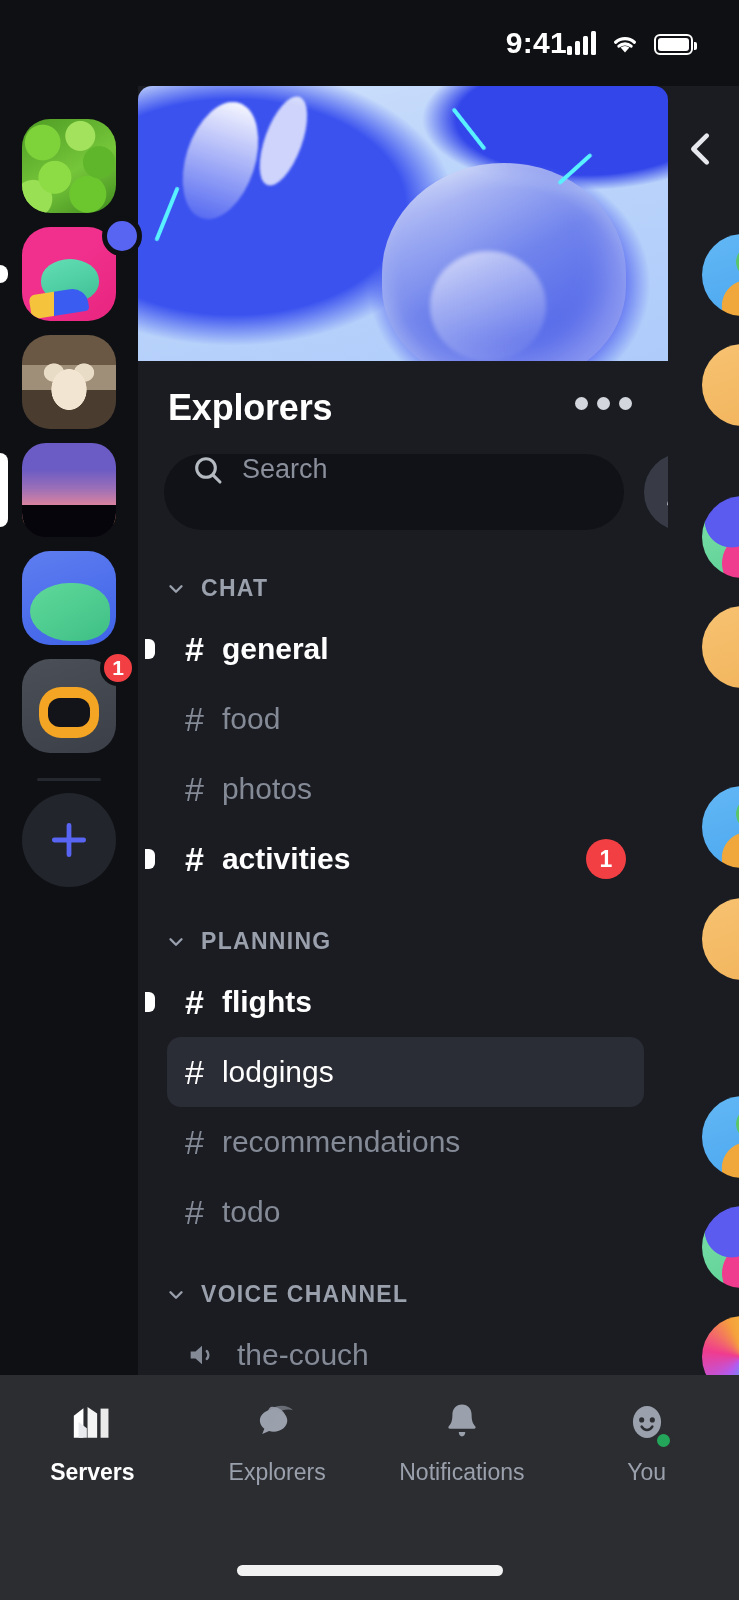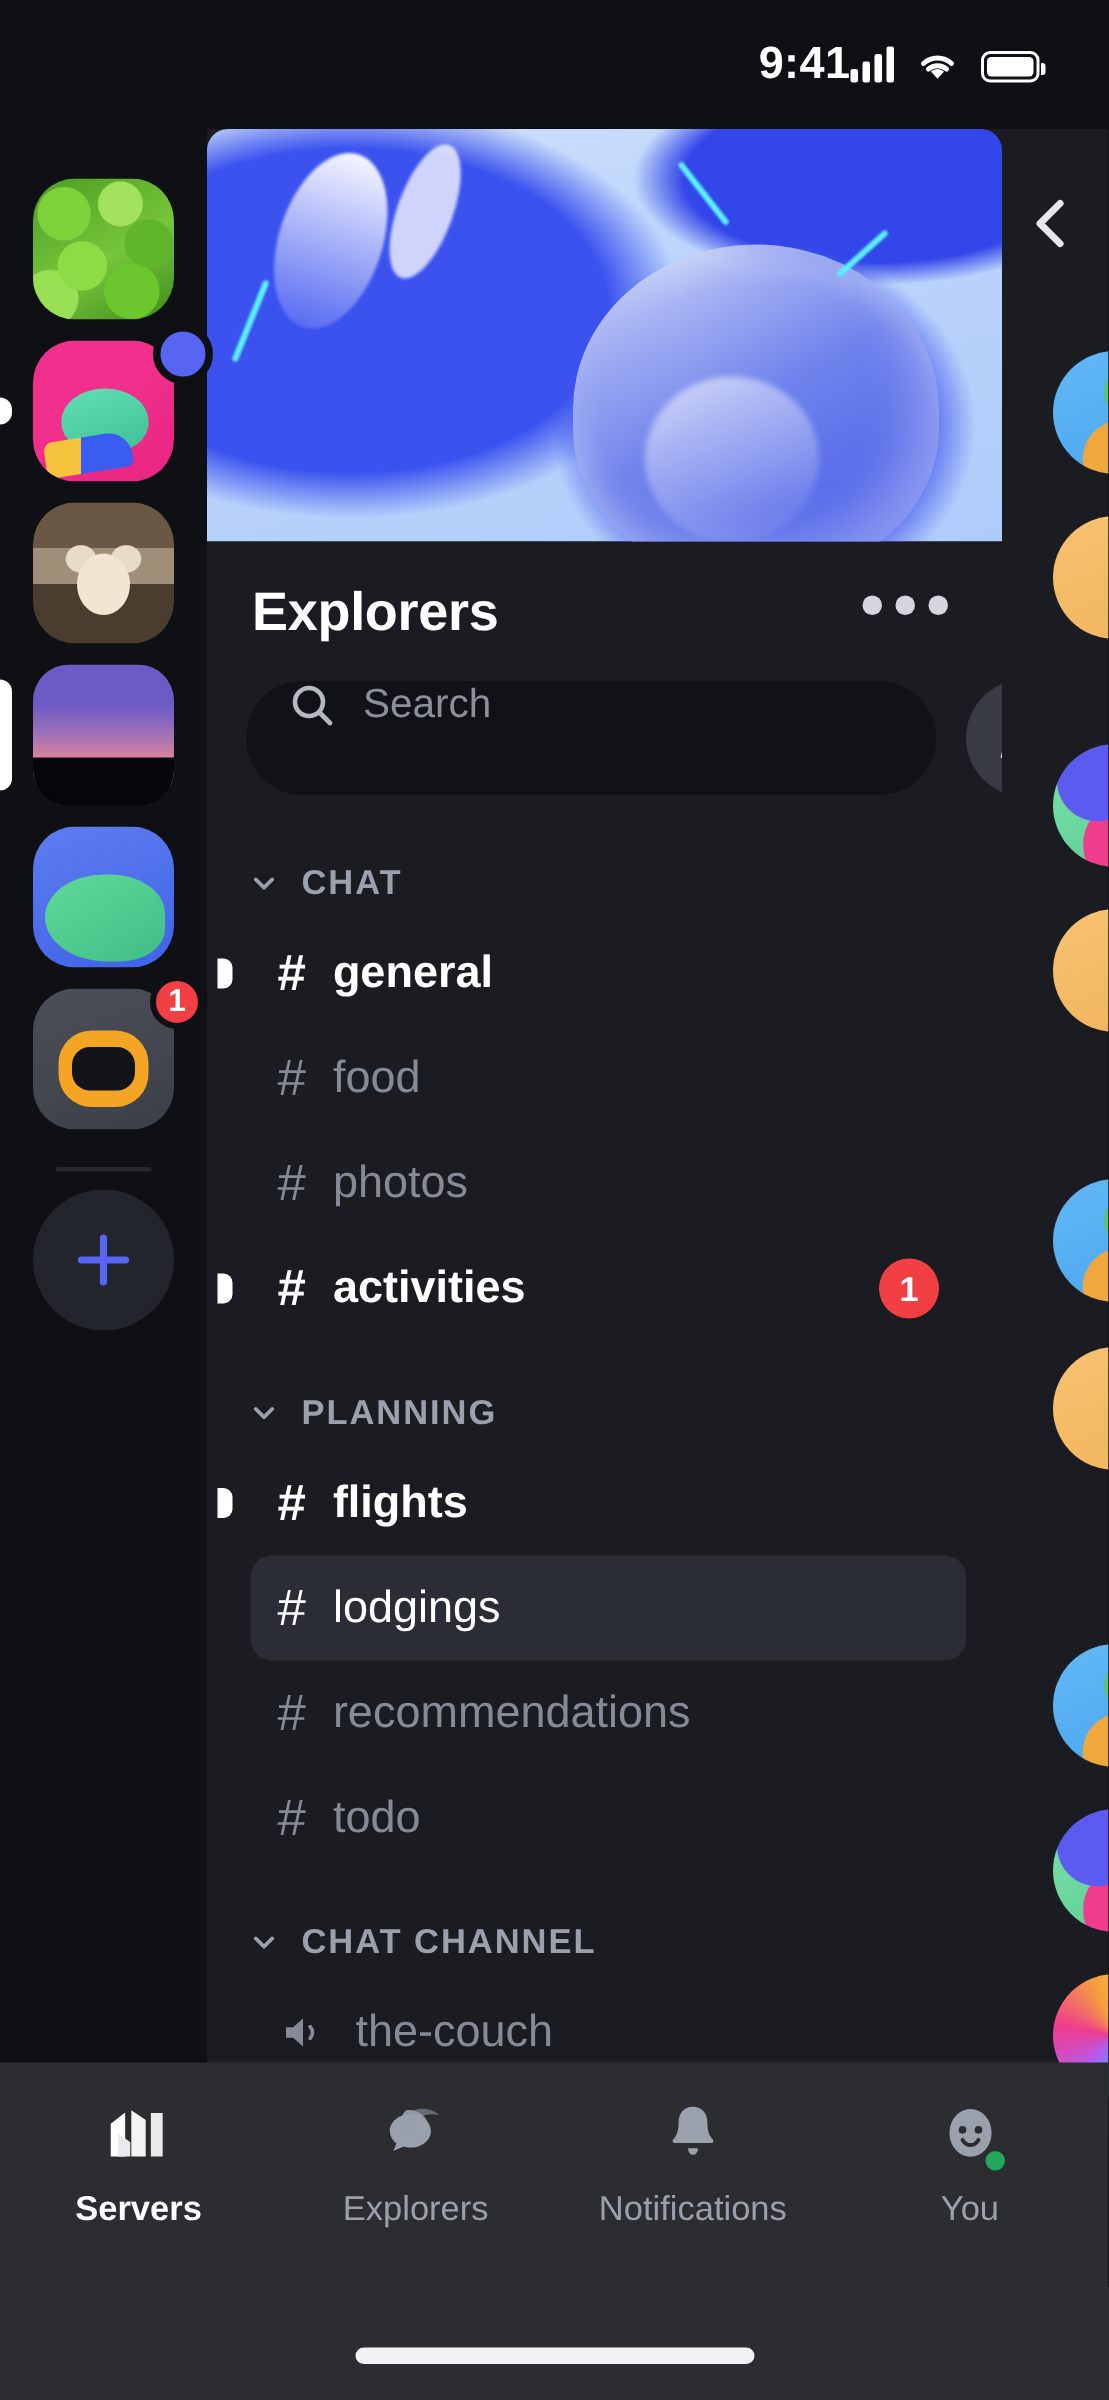--- a/index.html
+++ b/index.html
@@ -355,21 +355,21 @@
       </div>
       <div class="chan read">
         <span class="hash">#</span>
         <span class="cname">todo</span>
       </div>
 
       <div class="cat" style="padding-top:34px">
         <svg viewBox="0 0 24 24" fill="none">
           <path d="M6 9l6 6 6-6" stroke="#9aa0ac" stroke-width="2.6" stroke-linecap="round" stroke-linejoin="round"></path>
         </svg>
-        <span>CHAT CHANNEL</span>
+        <span>VOICE CHANNEL</span>
       </div>
       <div class="chan read">
         <svg class="vol" viewBox="0 0 24 24" fill="#848a96">
           <path d="M4 9.5h3.4L12 5.4v13.2L7.4 14.5H4z"></path>
           <path d="M15.4 9.3a4 4 0 0 1 0 5.4" stroke="#848a96" stroke-width="1.8" fill="none" stroke-linecap="round"></path>
         </svg>
         <span class="cname">the-couch</span>
       </div>
 
     </div>

